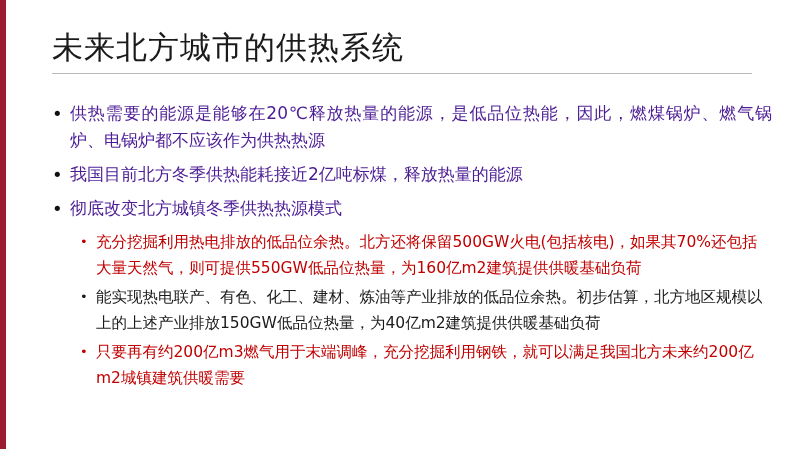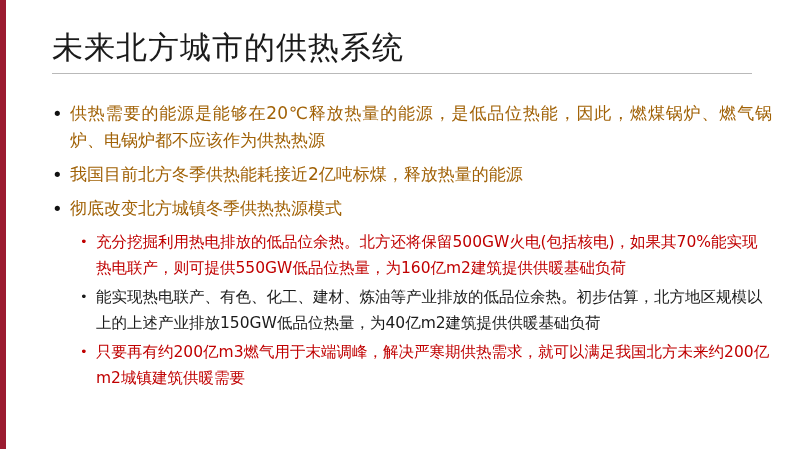--- a/index.html
+++ b/index.html
@@ -64,21 +64,21 @@
     color: #111111;
     font-size: 18px;
     line-height: 27px;
     width: 18px;
     flex: 0 0 18px;
     text-align: left;
   }
   .lvl1 .text {
     font-size: 17px;
     line-height: 27px;
-    color: #a16207;
+    color: #4c1d95;
     flex: 1;
     text-align: justify;
   }
   .lvl2 {
     display: flex;
     align-items: flex-start;
     margin-left: 28px;
     margin-bottom: 3px;
   }
   .lvl2 .bullet {
@@ -129,27 +129,27 @@
       <span class="text dark">我国目前北方冬季供热能耗接近2亿吨标煤，释放热量的能源</span>
     </div>
 
     <div class="lvl1">
       <span class="bullet b-dark">•</span>
       <span class="text dark">彻底改变北方城镇冬季供热热源模式</span>
     </div>
 
     <div class="lvl2">
       <span class="bullet b-red">•</span>
-      <span class="text red">充分挖掘利用热电排放的低品位余热。北方还将保留500GW火电(包括核电)，如果其70%能实现热电联产，则可提供550GW低品位热量，为160亿m2建筑提供供暖基础负荷</span>
+      <span class="text red">充分挖掘利用热电排放的低品位余热。北方还将保留500GW火电(包括核电)，如果其70%还包括大量天然气，则可提供550GW低品位热量，为160亿m2建筑提供供暖基础负荷</span>
     </div>
 
     <div class="lvl2">
       <span class="bullet b-dark">•</span>
       <span class="text dark">能实现热电联产、有色、化工、建材、炼油等产业排放的低品位余热。初步估算，北方地区规模以上的上述产业排放150GW低品位热量，为40亿m2建筑提供供暖基础负荷</span>
     </div>
 
     <div class="lvl2">
       <span class="bullet b-red">•</span>
-      <span class="text red">只要再有约200亿m3燃气用于末端调峰，解决严寒期供热需求，就可以满足我国北方未来约200亿m2城镇建筑供暖需要</span>
+      <span class="text red">只要再有约200亿m3燃气用于末端调峰，充分挖掘利用钢铁，就可以满足我国北方未来约200亿m2城镇建筑供暖需要</span>
     </div>
 
   </div>
 </div>
 
 </body></html>

